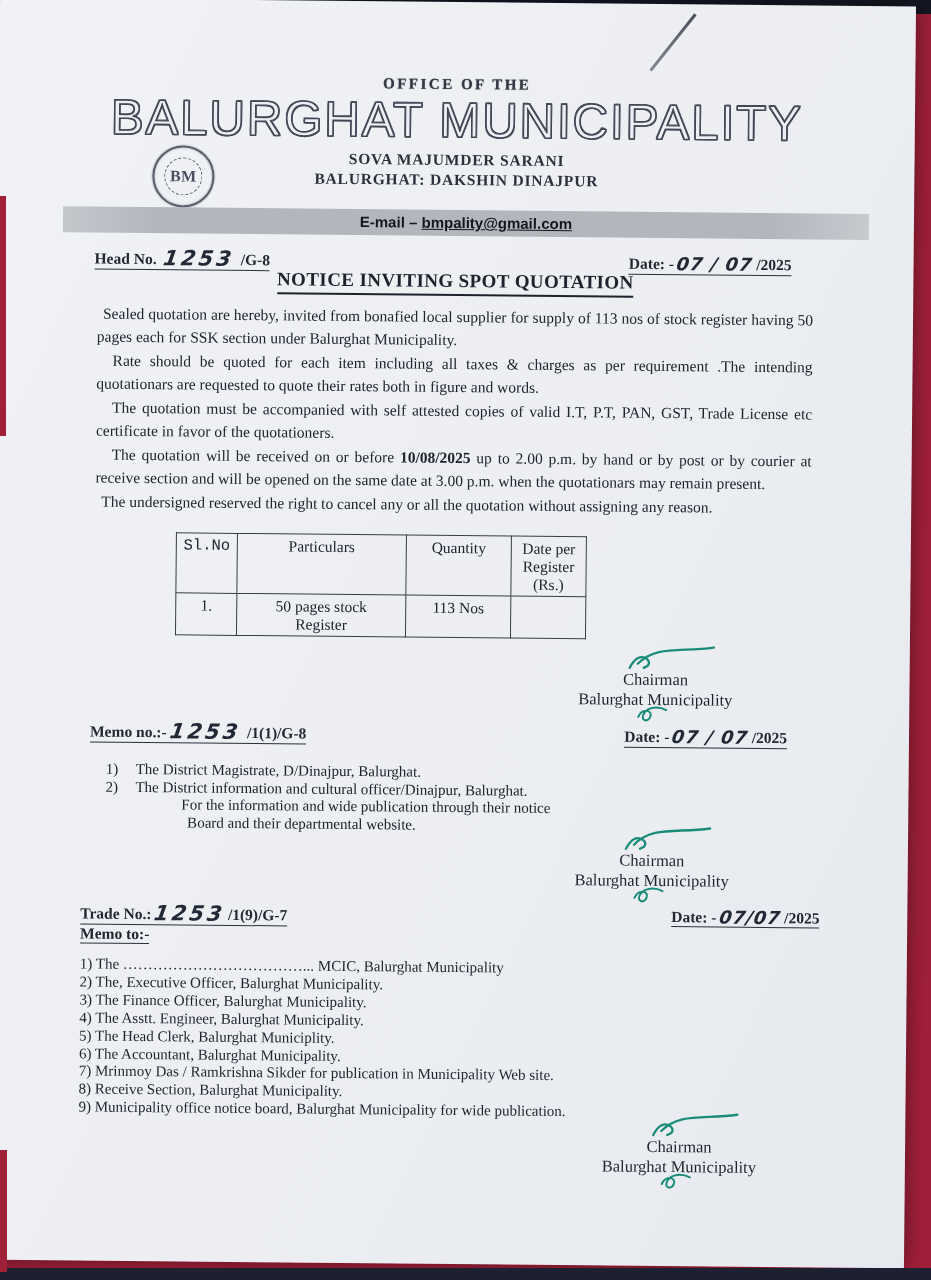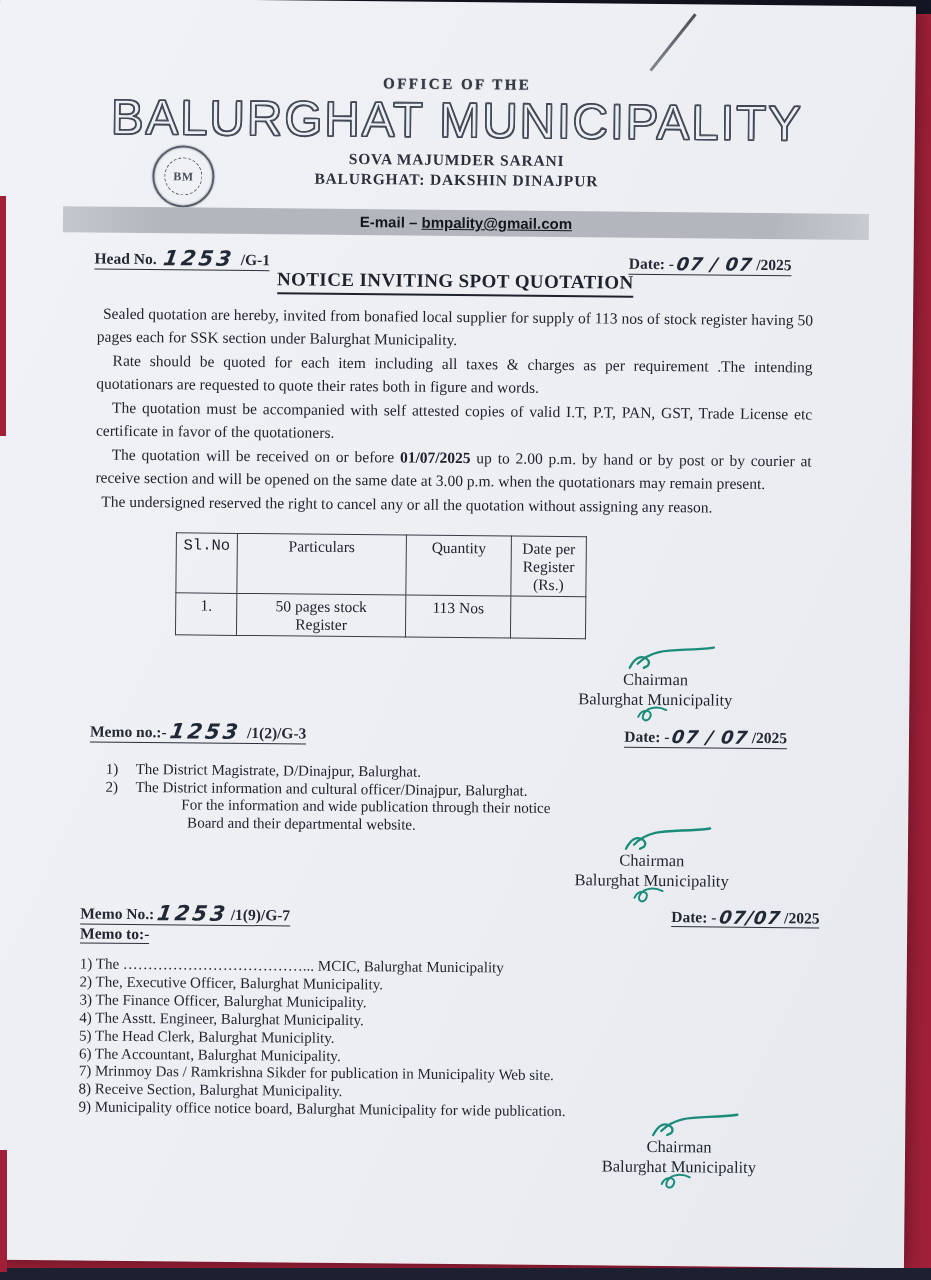--- a/index.html
+++ b/index.html
@@ -43,21 +43,21 @@
     white-space:nowrap;
   }
   .seal{
     position:absolute;left:154px;top:146px;width:58px;height:58px;border-radius:50%;
     border:2.5px solid #565c68;box-shadow:0 0 2px #7a808c inset,0 0 2px #7a808c;
     display:flex;align-items:center;justify-content:center;
   }
   .seal-inner{
     width:36px;height:36px;border-radius:50%;border:1px dashed #565c68;
     display:flex;align-items:center;justify-content:center;
-    font-size:12px;font-weight:bold;color:#4a5060;letter-spacing:.5px;
+    font-size:16px;font-weight:bold;color:#4a5060;letter-spacing:.5px;
   }
   .addr1{position:absolute;left:0;top:149px;width:100%;text-align:center;font-weight:bold;font-size:15.5px;letter-spacing:.8px;color:#2b303b;}
   .addr2{position:absolute;left:0;top:169px;width:100%;text-align:center;font-weight:bold;font-size:15.5px;letter-spacing:.8px;color:#2b303b;}
   .email-band{
     position:absolute;left:65px;top:208px;width:806px;height:26px;
     background:linear-gradient(90deg,#c4c8cd,#b3b7bd 12%,#b3b7bd 88%,#c7cbd0);
     text-align:center;line-height:26px;
     font-family:"Liberation Sans", sans-serif;font-size:15px;font-weight:bold;color:#14171d;
   }
   .email-band u{text-decoration:underline;}
@@ -124,31 +124,31 @@
   <div class="office-line">OFFICE OF THE</div>
   <div class="org-name">BALURGHAT MUNICIPALITY</div>
   <div class="seal">
     <div class="seal-inner">BM</div>
   </div>
   <div class="addr1">SOVA MAJUMDER SARANI</div>
   <div class="addr2">BALURGHAT:  DAKSHIN DINAJPUR</div>
   <div class="email-band"><span>E-mail – </span><u>bmpality@gmail.com</u></div>
 
   <div class="memo-row" style="top:248px;">
-    <span class="memo-left"><span>Head No.</span> <span class="hand">1253</span> <span>/G-1</span></span>
+    <span class="memo-left"><span>Head No.</span> <span class="hand">1253</span> <span>/G-8</span></span>
     <span class="memo-date"><span>Date: -</span><span class="hand hand-date">07 / 07</span><span>/2025</span></span>
   </div>
 
   <div class="notice-title"><span>NOTICE INVITING SPOT QUOTATION</span></div>
 
   <div class="body-text">
     <p class="ind-s">Sealed quotation are hereby, invited from bonafied local supplier for supply of 113 nos of stock register having 50 pages each for SSK section under Balurghat Municipality.</p>
     <p class="ind-m">Rate should be quoted for each item including all taxes &amp; charges as per requirement .The intending quotationars are requested to quote their rates both in figure and words.</p>
     <p class="ind-m">The quotation must be accompanied with self attested copies of valid I.T, P.T, PAN, GST, Trade License etc certificate in favor of the quotationers.</p>
-    <p class="ind-m"><span>The quotation will be received on or before </span><b>01/07/2025</b><span> up to 2.00 p.m.  by hand or by post or by courier at receive section and will be opened on the same date  at 3.00 p.m. when the quotationars may remain present.</span></p>
+    <p class="ind-m"><span>The quotation will be received on or before </span><b>10/08/2025</b><span> up to 2.00 p.m.  by hand or by post or by courier at receive section and will be opened on the same date  at 3.00 p.m. when the quotationars may remain present.</span></p>
     <p class="ind-s">The undersigned reserved the right to cancel any or all the quotation without assigning any reason.</p>
   </div>
 
   <table class="quote">
     <tbody>
         <tr>
       <th class="col-sl th-tall">Sl.No</th>
       <th class="col-part th-tall">Particulars</th>
       <th class="col-qty th-tall">Quantity</th>
       <th class="col-rate th-tall">Date per Register (Rs.)</th>
@@ -170,21 +170,21 @@
       <path d="M16,24 C34,5 58,12 92,7" fill="none" stroke="#1b8b7a" stroke-width="2.3" stroke-linecap="round"></path>
     </svg>
     <div>Chairman</div>
     <div>Balurghat Municipality</div>
     <svg class="flourish" width="40" height="22" viewBox="0 0 40 22">
       <path d="M5,13 c4,-9 15,-7 12,0 c-2,6 -11,4 -6,-4 c4,-6 14,-7 22,-3" fill="none" stroke="#1b8b7a" stroke-width="2" stroke-linecap="round"></path>
     </svg>
   </div>
 
   <div class="memo-row" style="top:721px;">
-    <span class="memo-left"><span>Memo no.:-</span><span class="hand">1253</span> <span>/1(2)/G-3</span></span>
+    <span class="memo-left"><span>Memo no.:-</span><span class="hand">1253</span> <span>/1(1)/G-8</span></span>
     <span class="memo-date"><span>Date: -</span><span class="hand hand-date">07 / 07</span><span>/2025</span></span>
   </div>
 
   <div class="dist">
     <div class="dist-item">
         <span class="dist-num">1)</span>
         <span>The District Magistrate, D/Dinajpur, Balurghat.</span>
       </div>
     <div class="dist-item">
         <span class="dist-num">2)</span>
@@ -200,21 +200,21 @@
       <path d="M16,24 C34,5 58,12 92,7" fill="none" stroke="#1b8b7a" stroke-width="2.3" stroke-linecap="round"></path>
     </svg>
     <div>Chairman</div>
     <div>Balurghat Municipality</div>
     <svg class="flourish" width="40" height="22" viewBox="0 0 40 22">
       <path d="M5,13 c4,-9 15,-7 12,0 c-2,6 -11,4 -6,-4 c4,-6 14,-7 22,-3" fill="none" stroke="#1b8b7a" stroke-width="2" stroke-linecap="round"></path>
     </svg>
   </div>
 
   <div class="memo3-wrap">
-    <span class="memo3-line"><span>Memo No.:</span><span class="hand">1253</span><span>/1(9)/G-7</span></span><br>
+    <span class="memo3-line"><span>Trade No.:</span><span class="hand">1253</span><span>/1(9)/G-7</span></span><br>
     <span class="copy-to">Memo to:-</span>
   </div>
   <div class="date3">
     <span class="memo-date"><span>Date: -</span><span class="hand hand-date">07/07</span><span>/2025</span></span>
   </div>
 
   <div class="copy-list">
     <div class="copy-item">1) The ………………………………... MCIC, Balurghat Municipality</div>
     <div class="copy-item">2) The, Executive Officer,  Balurghat Municipality.</div>
     <div class="copy-item">3) The Finance Officer, Balurghat Municipality.</div>

